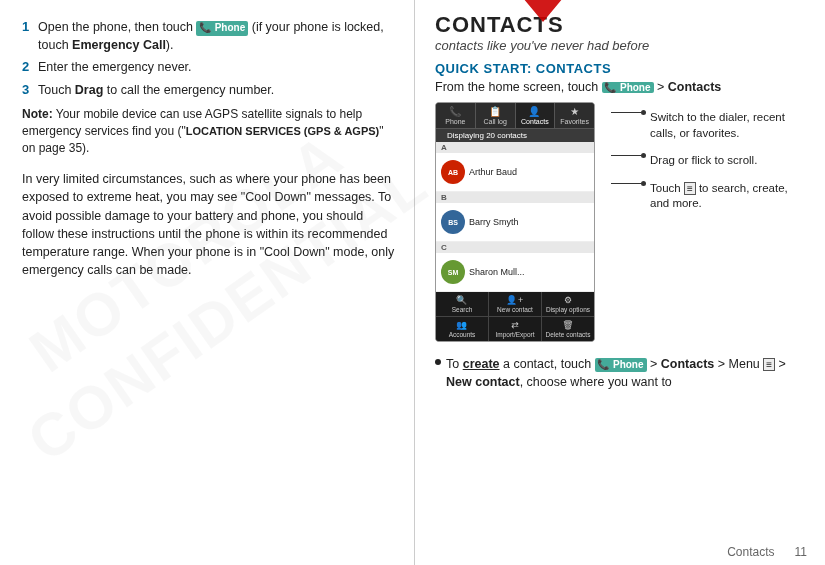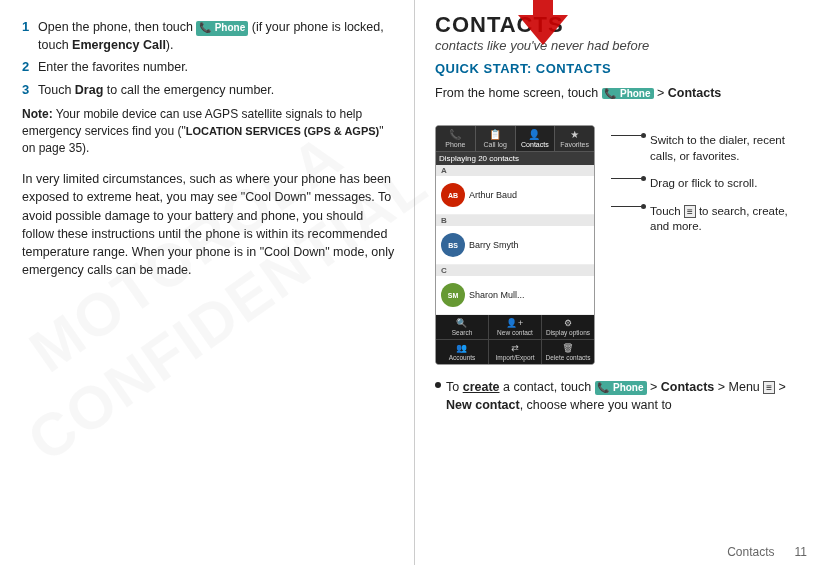--- a/index.html
+++ b/index.html
@@ -121,27 +121,27 @@
       color: #222;
       margin-bottom: 10px;
     }
 
     .quick-start-heading {
       font-size: 13px;
       font-weight: bold;
       color: #006699;
       text-transform: uppercase;
       letter-spacing: 0.5px;
-      margin: 8px 0 10px 0;
+      margin: 8px 0 4px 0;
     }
 
     .quick-start-body {
       font-size: 12.5px;
       color: #222;
-      margin-bottom: 25px;
+      margin-bottom: 8px;
     }
 
     
     .phone-area {
       display: flex;
       align-items: flex-start;
       gap: 8px;
       margin-bottom: 8px;
     }
 
@@ -177,21 +177,21 @@
     .phone-tab .tab-icon {
       font-size: 10px;
       margin-bottom: 1px;
     }
 
     
     .phone-contacts-header {
       background: #3a3a3a;
       color: #fff;
       font-size: 8px;
-      padding: 2px 3px;
+      padding: 2px 11px;
     }
 
     .phone-alpha {
       background: #e8e8e8;
       padding: 1px 5px;
       font-size: 8px;
       font-weight: bold;
       color: #555;
     }
 
@@ -320,21 +320,21 @@
 
     <div class="step-item">
       <span class="step-num">1</span>
       <span class="step-text">
         Open the phone, then touch <span style="display:inline-block;background:#4a9;border-radius:2px;padding:0 3px;color:white;font-size:10px;font-weight:bold;">📞 Phone</span> (if your phone is locked, touch <strong>Emergency Call</strong>).
       </span>
     </div>
 
     <div class="step-item">
       <span class="step-num">2</span>
-      <span class="step-text">Enter the favorites number.</span>
+      <span class="step-text">Enter the emergency never.</span>
     </div>
 
     <div class="step-item">
       <span class="step-num">3</span>
       <span class="step-text">Touch <strong>Drag</strong> to call the emergency number.</span>
     </div>
 
     <div class="note-block">
       <span class="note-label">Note:</span>
       <span> Your mobile device can use AGPS satellite signals to help emergency services find you ("<span class="small-caps">LOCATION SERVICES (GPS &amp; AGPS)</span>" on page 35).</span>

